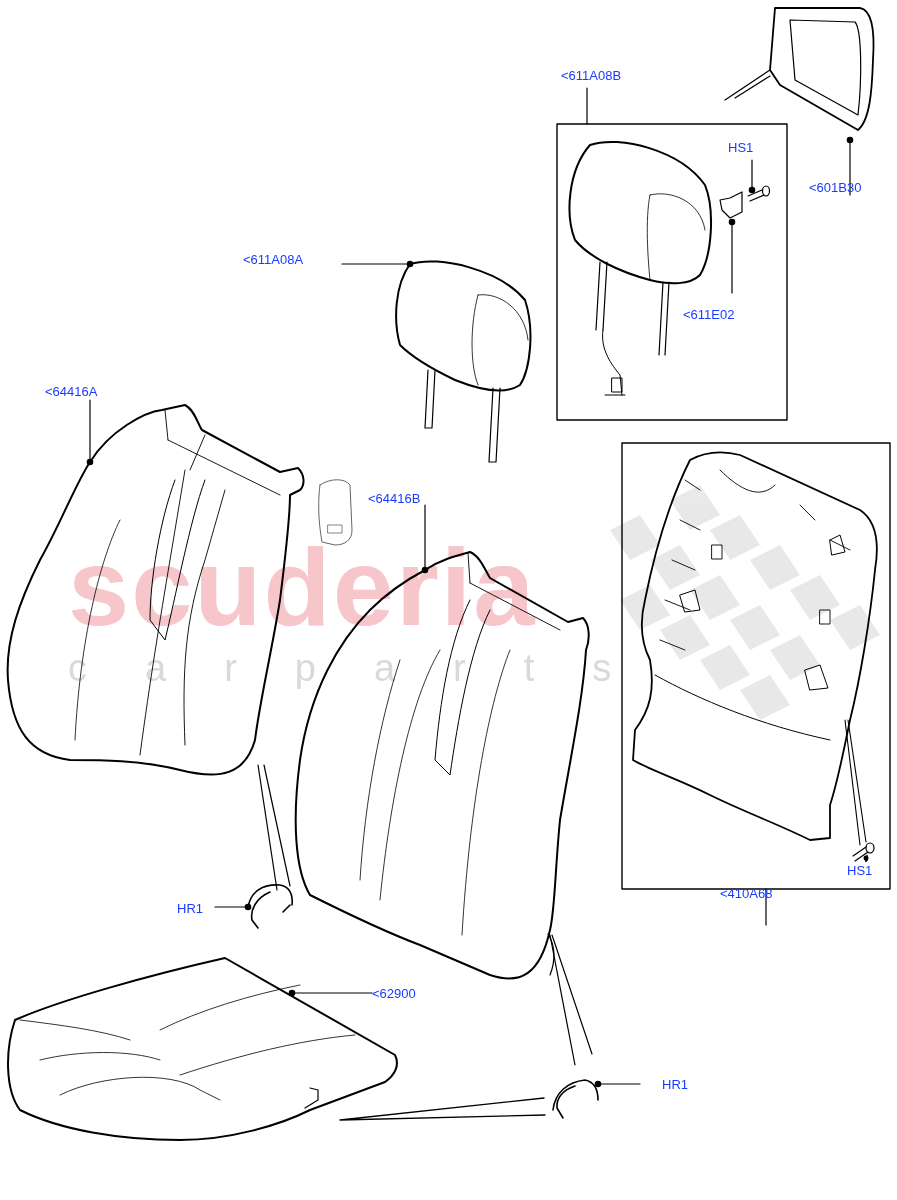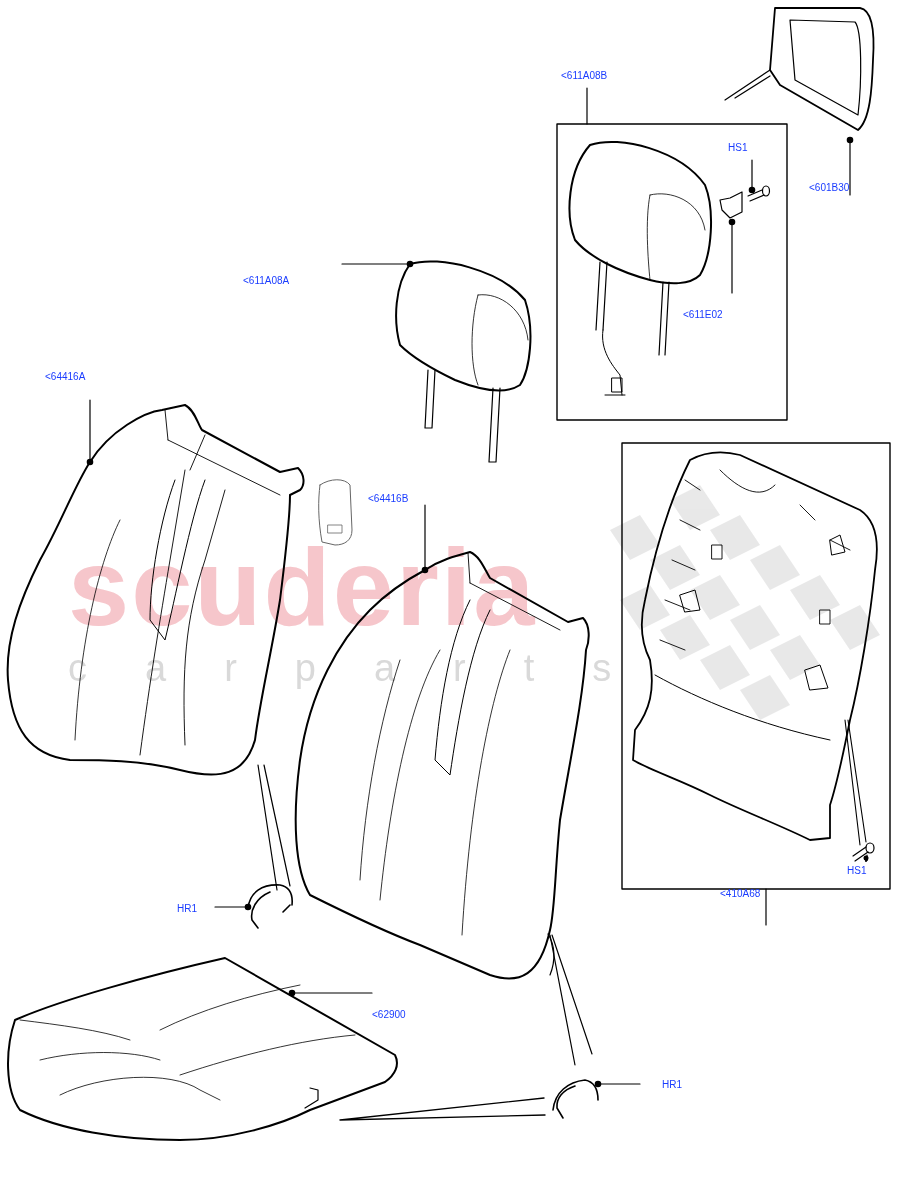--- a/index.html
+++ b/index.html
@@ -1,18 +1,18 @@
 <!DOCTYPE html>
 <html><head>
 <meta charset="utf-8">
 <style>
   html, body { margin:0; padding:0; background:#ffffff; }
   body { width:897px; height:1200px; position:relative; overflow:hidden; font-family:"Liberation Sans", sans-serif; }
   #canvas { position:absolute; left:0; top:0; width:897px; height:1200px; }
-  .label { position:absolute; color:#1a3cff; font-size:10px; font-family:"Liberation Sans", sans-serif; white-space:nowrap; line-height:18px; cursor:pointer; }
+  .label { position:absolute; color:#1a3cff; font-size:13px; font-family:"Liberation Sans", sans-serif; white-space:nowrap; line-height:18px; cursor:pointer; }
   .wm-main { position:absolute; left:68px; top:532px; font-size:110px; font-weight:bold; color:#f6c6cb; letter-spacing:2px; font-family:"Liberation Sans", sans-serif; line-height:110px; }
   .wm-sub { position:absolute; left:68px; top:648px; font-size:38px; color:#d9d9d9; letter-spacing:58px; font-family:"Liberation Sans", sans-serif; line-height:40px; }
 </style>
 </head>
 <body>
 
 <div id="canvas">
 
   <div class="wm-main">scuderia</div>
   <div class="wm-sub">carparts</div>
@@ -155,21 +155,21 @@
     </g>
     <line x1="866" y1="857" x2="866" y2="858" stroke="#000"></line>
     <circle cx="866" cy="858" r="2.5" fill="#000"></circle>
     <line x1="866" y1="858" x2="866" y2="862" stroke="#000" stroke-width="1.2"></line>
   </svg>
 
   <div class="label" style="left:561px;top:67px">&lt;611A08B</div>
   <div class="label" style="left:809px;top:179px">&lt;601B30</div>
   <div class="label" style="left:728px;top:139px">HS1</div>
   <div class="label" style="left:683px;top:306px">&lt;611E02</div>
-  <div class="label" style="left:243px;top:272px">&lt;611A08A</div>
-  <div class="label" style="left:45px;top:368px">&lt;64416A</div>
+  <div class="label" style="left:243px;top:251px">&lt;611A08A</div>
+  <div class="label" style="left:45px;top:383px">&lt;64416A</div>
   <div class="label" style="left:368px;top:490px">&lt;64416B</div>
   <div class="label" style="left:847px;top:862px">HS1</div>
   <div class="label" style="left:720px;top:885px">&lt;410A68</div>
   <div class="label" style="left:177px;top:900px">HR1</div>
-  <div class="label" style="left:372px;top:1006px">&lt;62900</div>
+  <div class="label" style="left:372px;top:985px">&lt;62900</div>
   <div class="label" style="left:662px;top:1076px">HR1</div>
 </div>
 
 </body></html>

